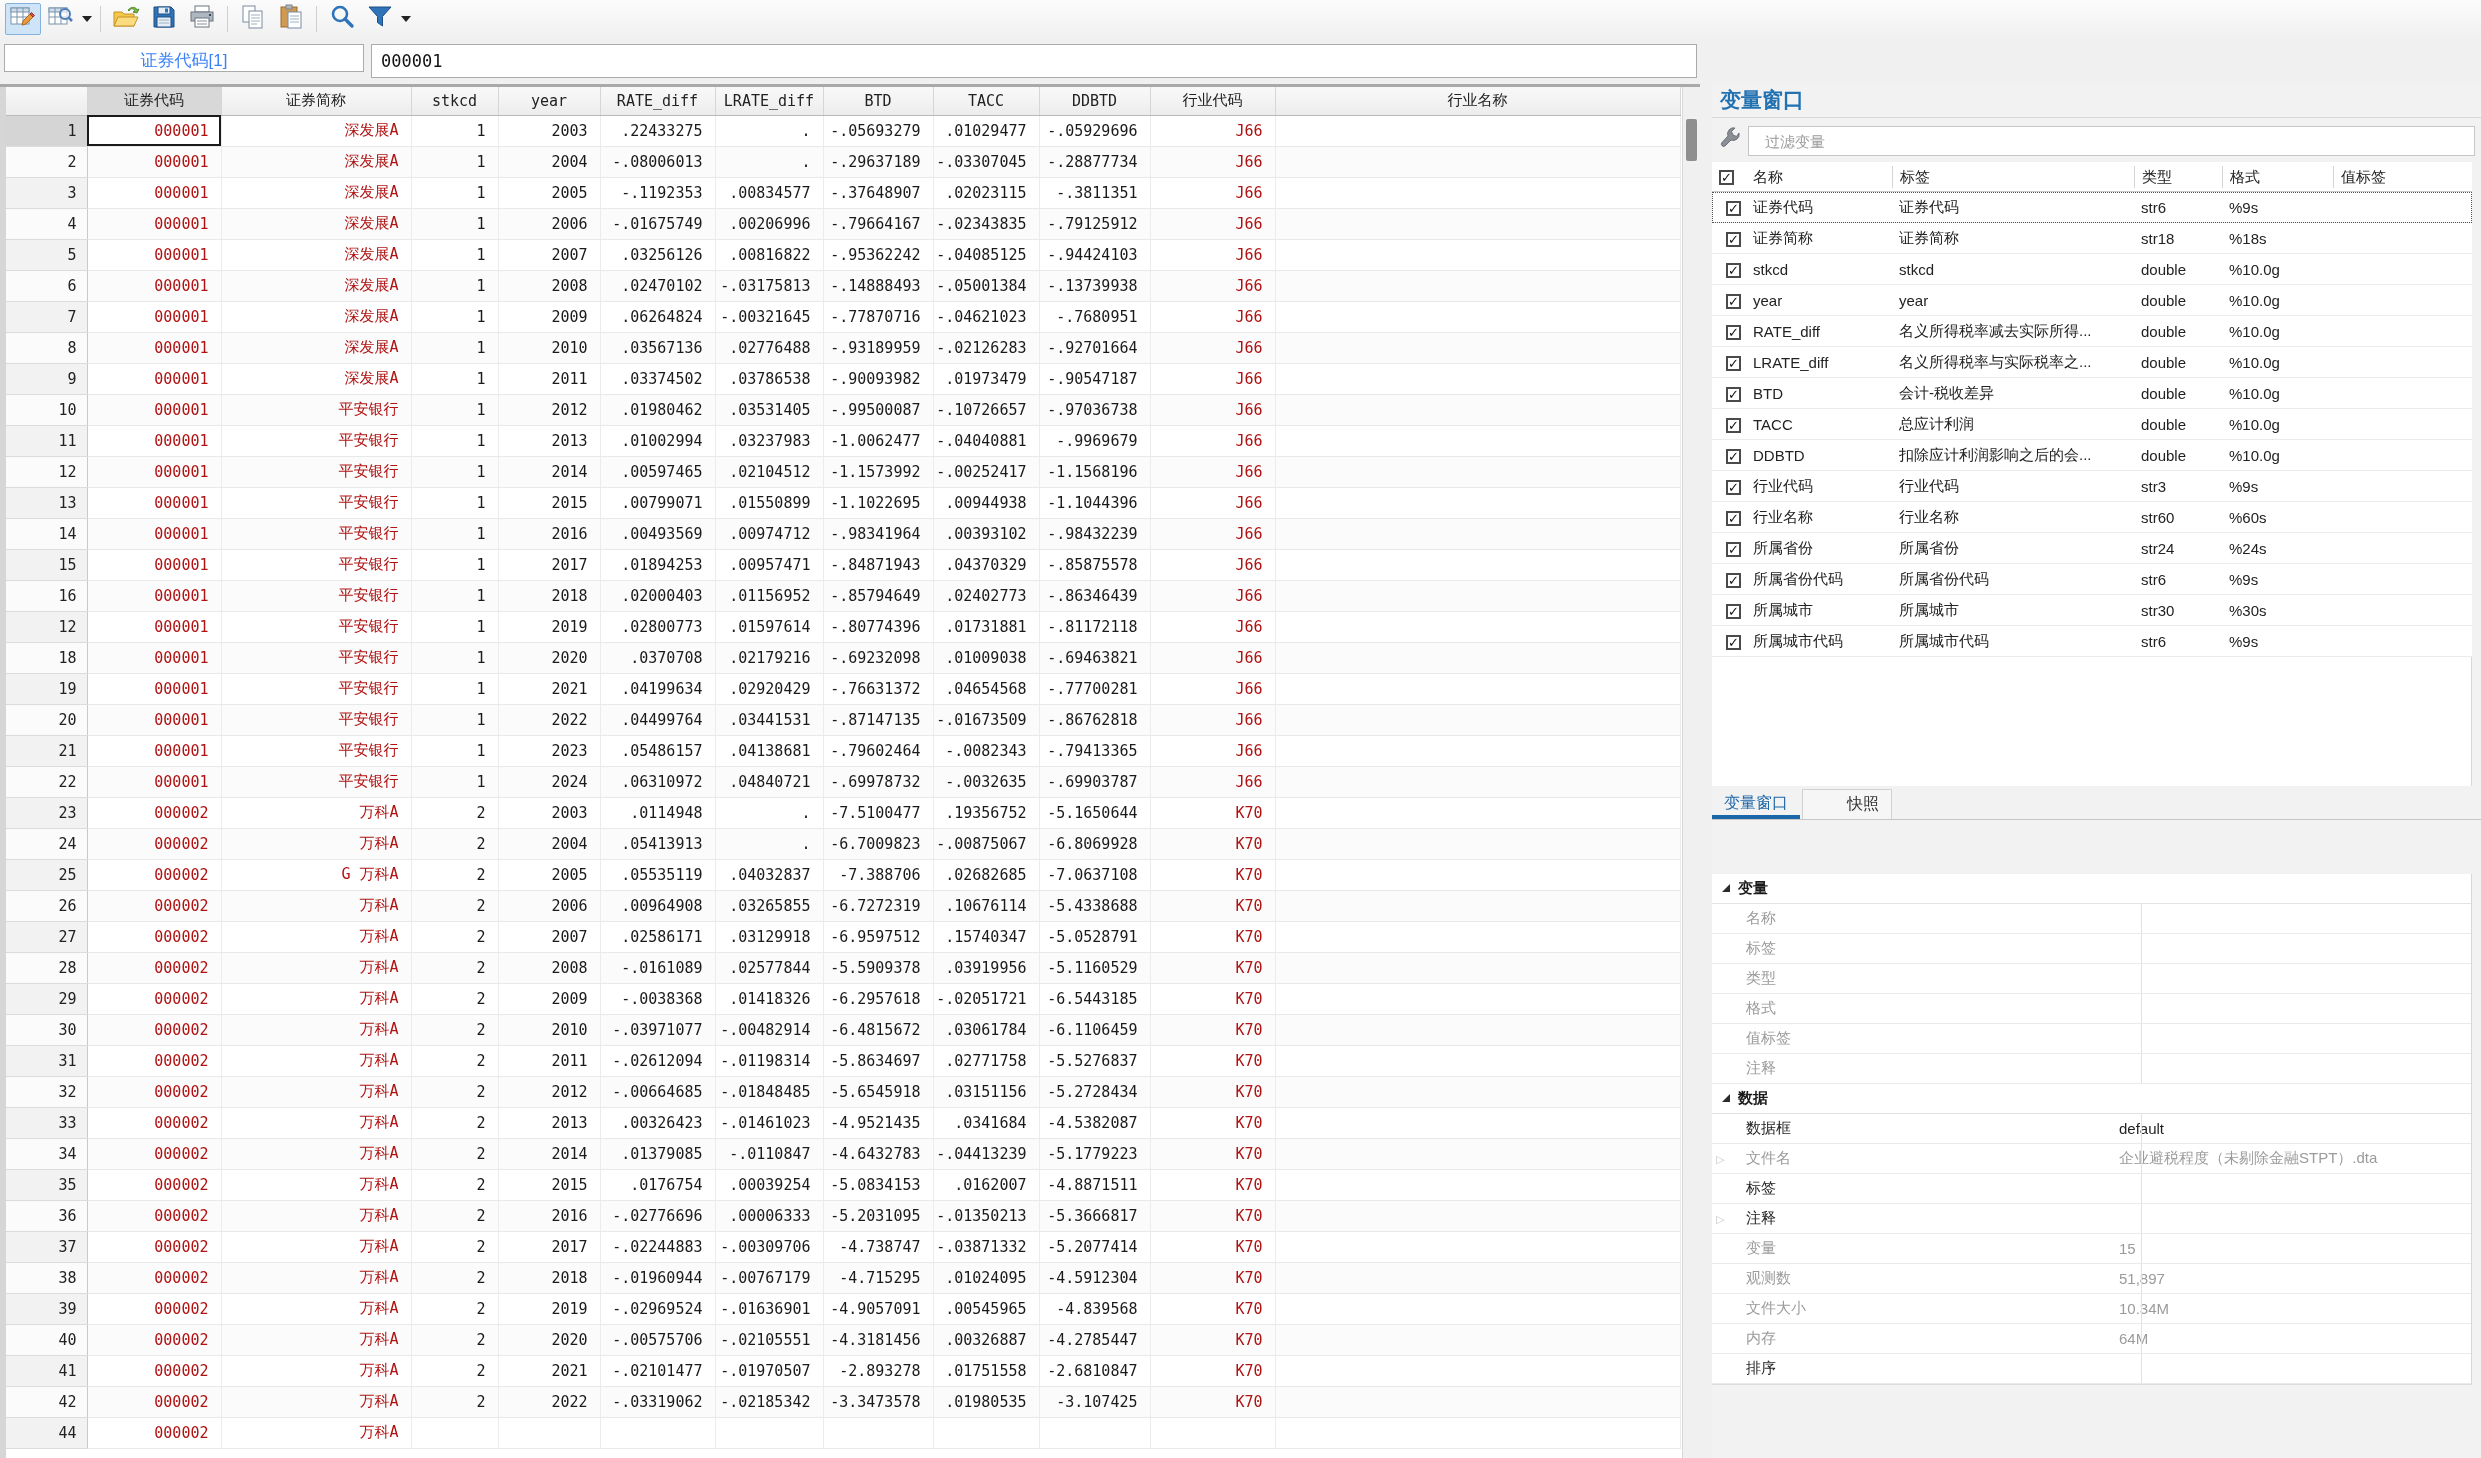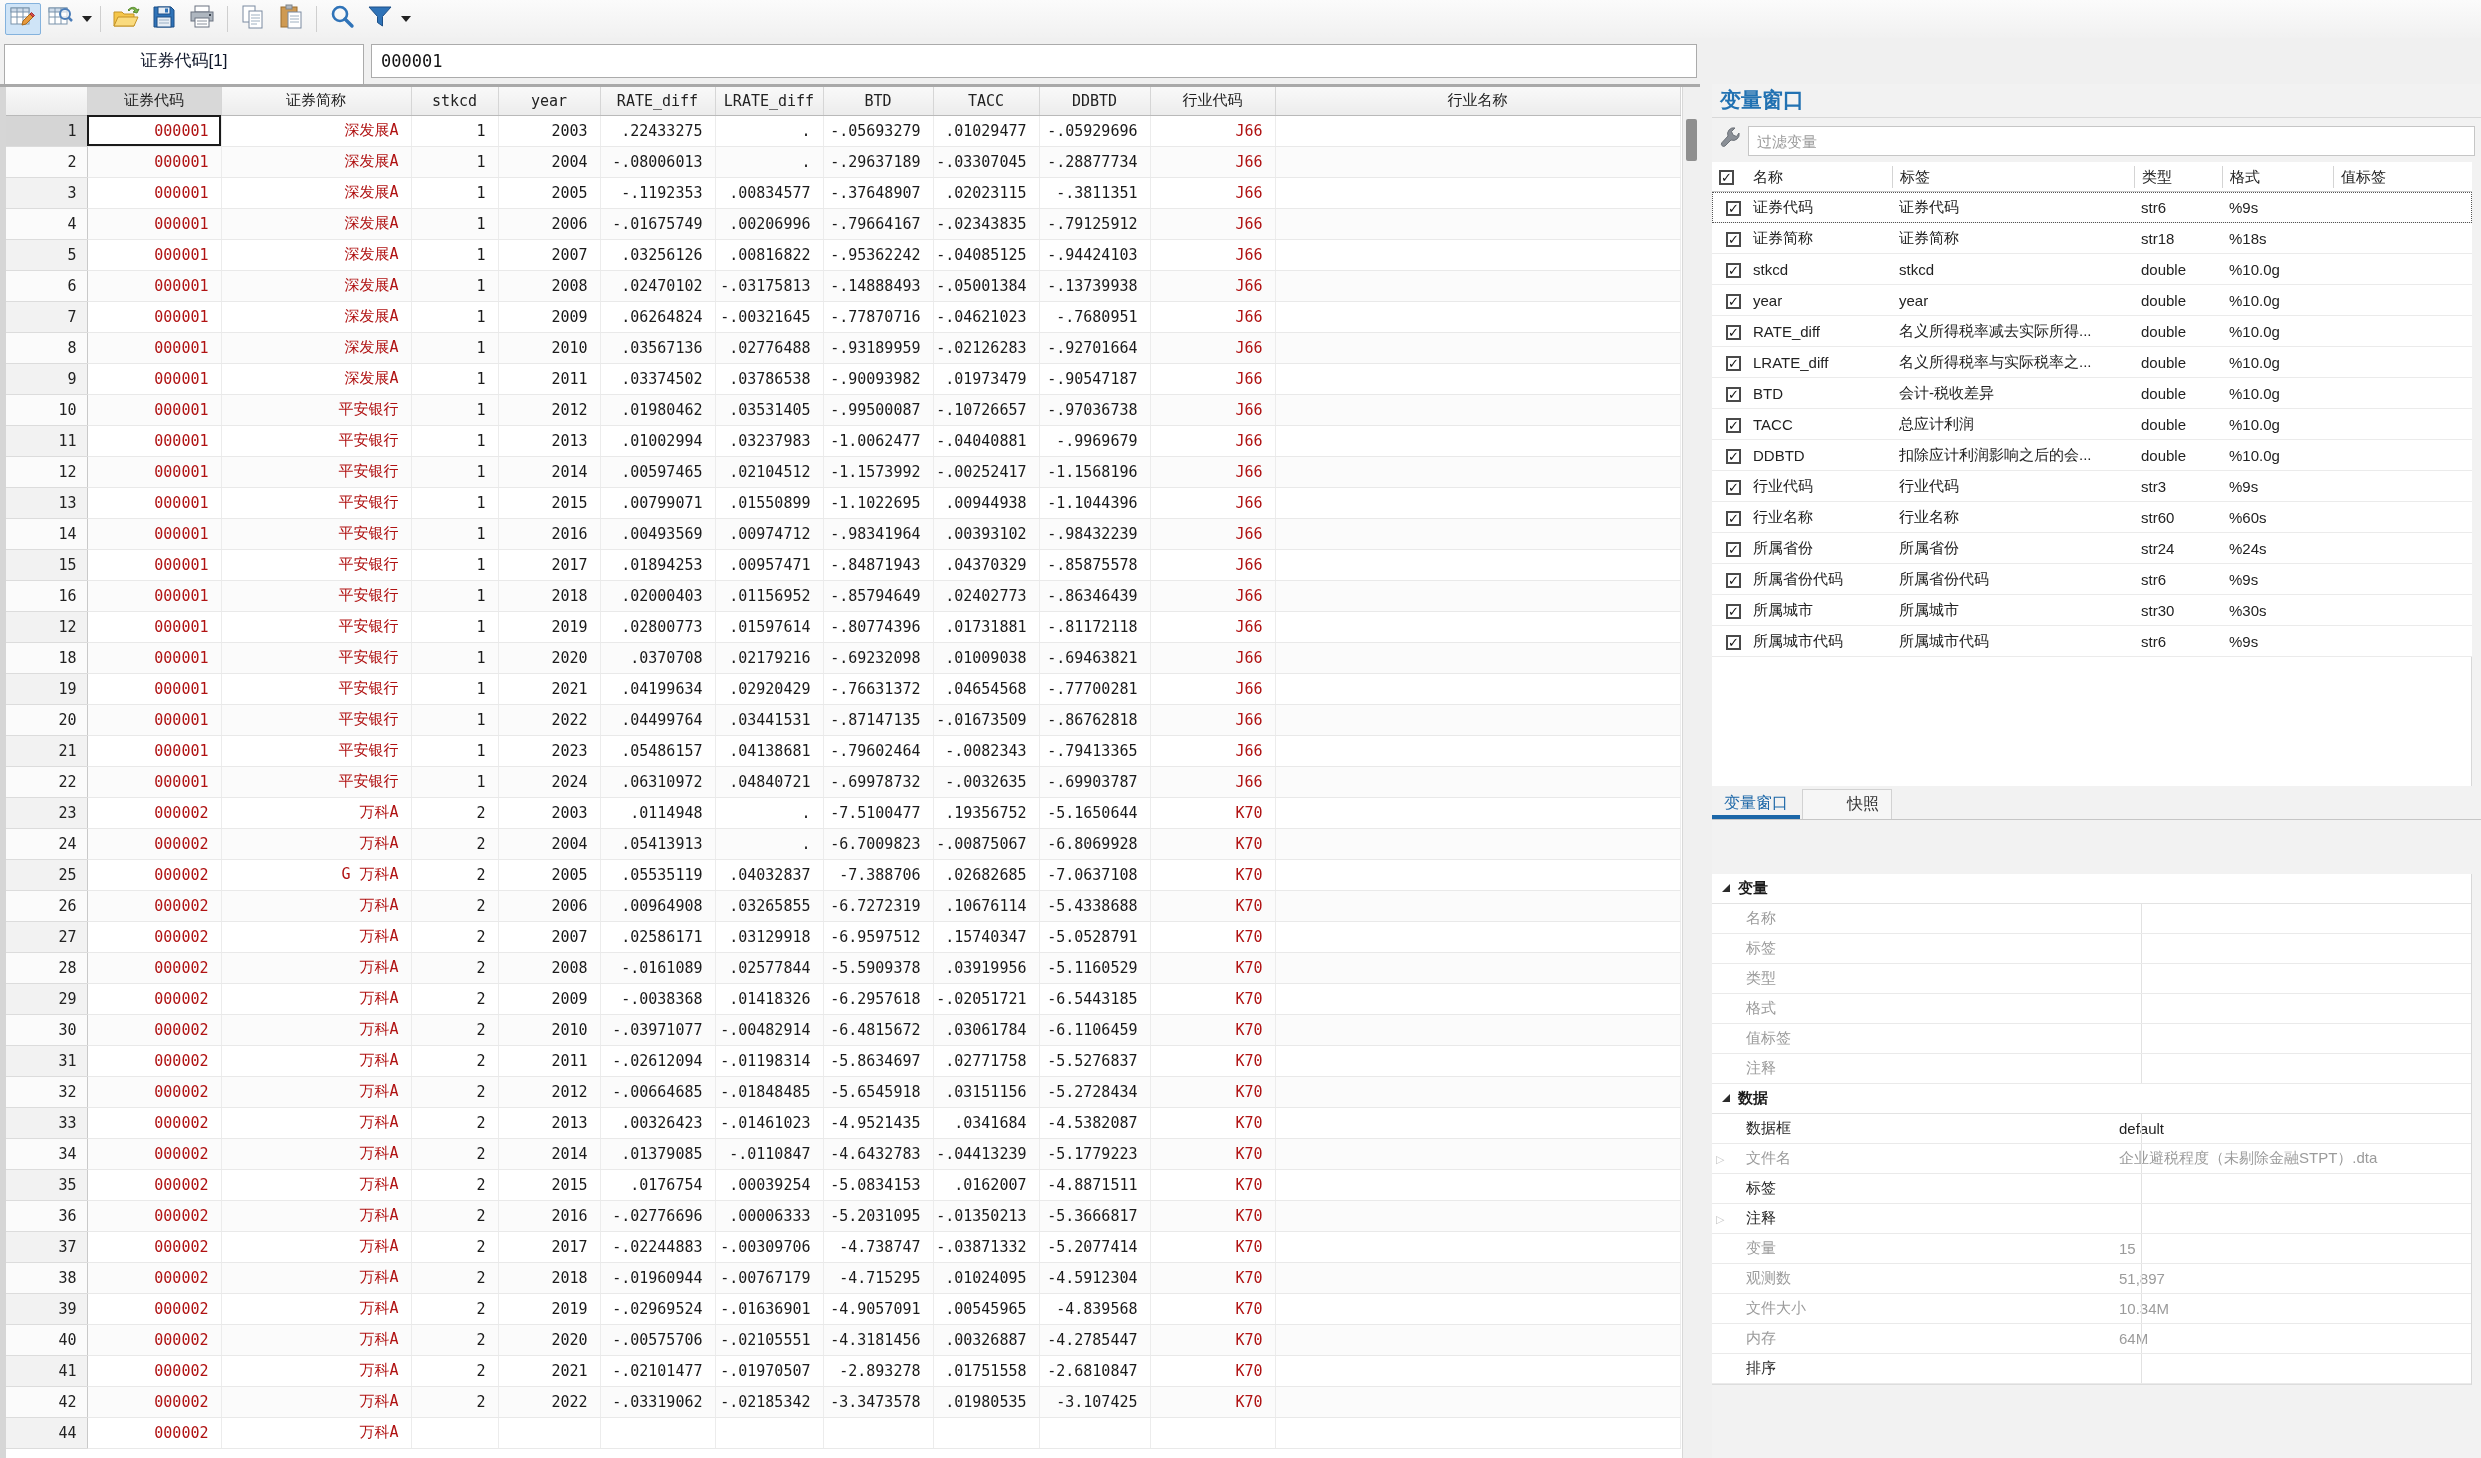--- a/index.html
+++ b/index.html
@@ -13,22 +13,22 @@
   .tbtn { width:36px; height:32px; display:flex; align-items:center; justify-content:center;
     border:1px solid transparent; border-radius:2px; margin:0 1px; }
   .tbtn.active { background:#cfe4f7; border-color:#84b2dd; }
   .tcaret { width:14px; height:32px; display:flex; align-items:center; justify-content:center; }
   .tcaret::after { content:""; width:0; height:0; border-left:5px solid transparent;
     border-right:5px solid transparent; border-top:6px solid #222; }
   .tsep { width:1px; height:26px; background:#cfcfcf; margin:0 6px; }
 
   
   #formulabar { position:absolute; left:0; top:38px; width:2481px; height:46px; background:#f0f0f0; }
-  #cellref { position:absolute; left:4px; top:6px; width:360px; height:43px; background:#fff;
-    border:1px solid #ababab; text-align:center; line-height:32px; font-size:17px; color:#0f172a; }
+  #cellref { position:absolute; left:4px; top:6px; width:360px; height:28px; background:#fff;
+    border:1px solid #ababab; text-align:center; line-height:32px; font-size:17px; color:#3b82f6; }
   #cellval { position:absolute; left:371px; top:6px; width:1326px; height:34px; background:#fff;
     border:1px solid #ababab; line-height:32px; font-size:17px; color:#111; padding-left:9px;
     font-family:"DejaVu Sans Mono", monospace; }
 
   
   #gridband { position:absolute; left:0; top:84px; width:1700px; height:3px; background:#a9a9a9; }
   #leftband { position:absolute; left:0; top:87px; width:6px; height:1371px; background:#d6d6d6; }
   #editor { position:absolute; left:6px; top:87px; width:1676px; height:1371px; background:#fff; overflow:hidden; }
   #dgrid { border-collapse:collapse; table-layout:fixed; width:1674px;
     font-family:"DejaVu Sans Mono", monospace; font-size:15px; }
@@ -49,21 +49,21 @@
   #vthumb { position:absolute; left:3px; top:32px; width:11px; height:42px; background:#8f8f8f; border-radius:2px; }
 
   
   #panel { position:absolute; left:1712px; top:84px; width:783px; height:1374px; background:#f2f2f2; }
   .ptitle { position:absolute; left:0; width:769px; height:34px; line-height:32px; padding-left:8px;
     color:#2272b2; font-size:21px; font-weight:bold; border-bottom:1px solid #d8d8d8; }
   #ptitle1 { top:0; }
   #pfilter { position:absolute; left:0; top:38px; width:769px; height:38px; display:flex; align-items:center; }
   #wrench { width:26px; margin:0 4px 0 6px; }
   #filterinput { flex:1; height:30px; border:1px solid #c6c6c6; background:#fff; font-size:15px;
-    padding-left:8px; margin-right:6px; color:#333; font-family:"Liberation Sans", sans-serif; }
+    padding-left:16px; margin-right:6px; color:#333; font-family:"Liberation Sans", sans-serif; }
   #filterinput::placeholder { color:#9b9b9b; }
   #varsbg { position:absolute; left:0; top:78px; width:760px; height:624px; background:#fff;
     border-right:1px solid #d8d8d8; }
   .varhead, .var-row { display:grid; grid-template-columns:34px 146px 242px 88px 111px 139px;
     align-items:center; font-size:15px; color:#222; }
   #varhead { position:absolute; left:0; top:78px; width:760px; height:30px; background:#fff;
     border-bottom:1px solid #c9c9c9; }
   #varhead .vh { border-left:1px solid #d4d4d4; padding-left:7px; height:22px; line-height:22px; }
   #varhead .vh.first { border-left:none; }
   #varrows { position:absolute; left:0; top:108px; width:760px; }

